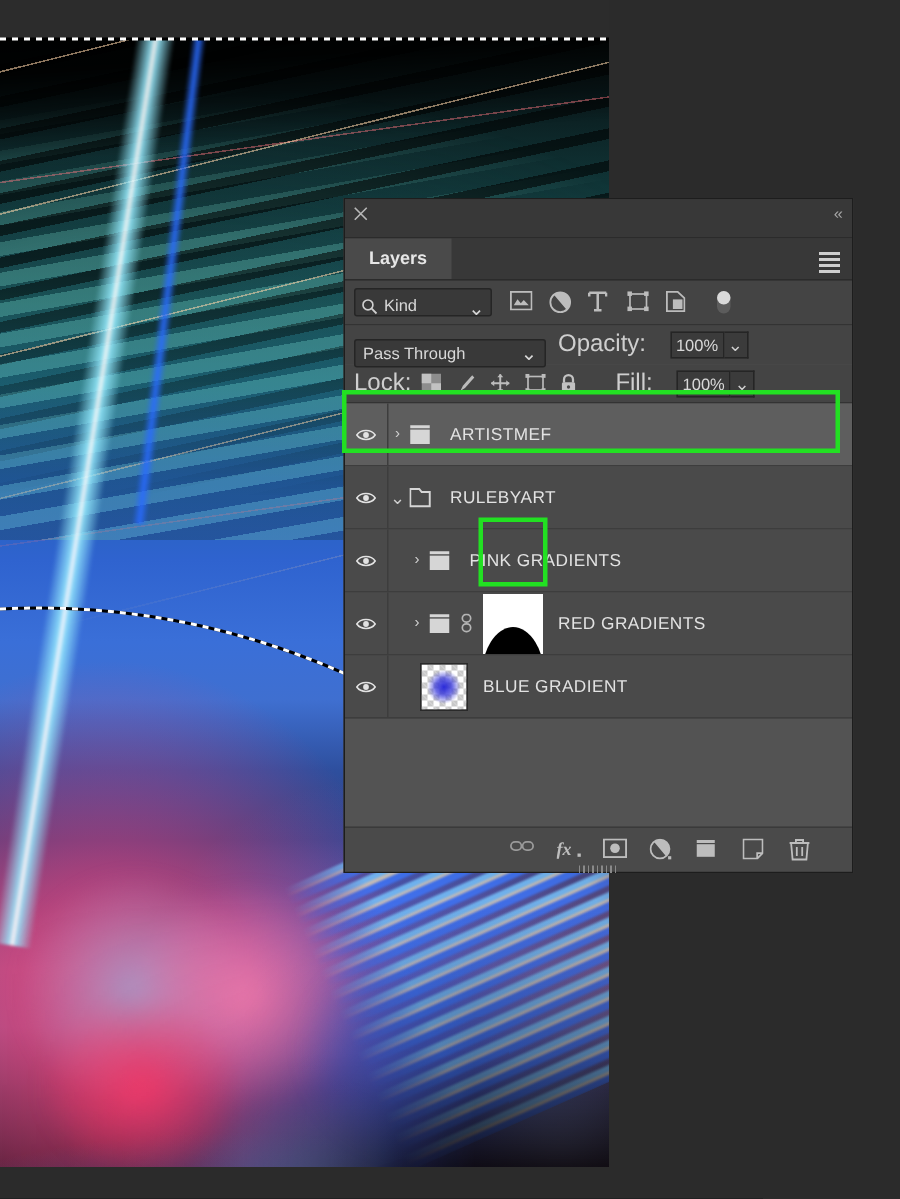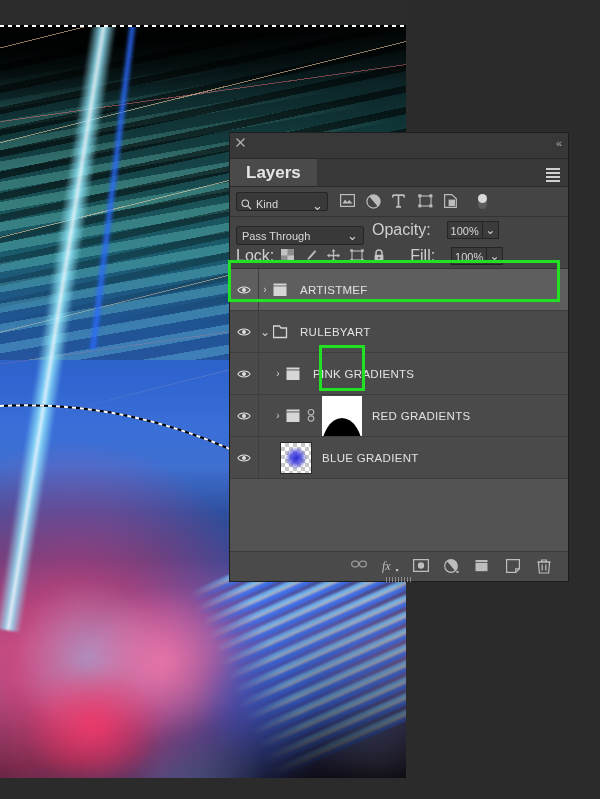--- a/index.html
+++ b/index.html
@@ -125,21 +125,21 @@
   #layers-panel{position:absolute;left:229px;top:132px;width:340px;height:450px;
       background:#535353;border:1px solid #1d1d1d;box-sizing:border-box;
       color:#d6d6d6;font-size:11px;}
   .panel-titlebar{height:25px;background:#383838;position:relative;border-bottom:1px solid #2b2b2b;}
   .panel-titlebar .xbtn{position:absolute;left:6px;top:5px;width:13px;height:13px;color:#b5b5b5;
       font-size:12px;line-height:13px;text-align:center;}
   .panel-titlebar .collapse{position:absolute;right:7px;top:4px;color:#a7a7a7;font-size:11px;letter-spacing:-1px;}
 
   .tabrow{height:27px;background:#383838;position:relative;border-bottom:1px solid #2b2b2b;}
   .tab{position:absolute;left:0;top:0;height:27px;padding:0 16px;line-height:27px;
-      background:#4a4a4a;color:#e6e6e6;font-size:17px;font-weight:bold;box-sizing:border-box;}
+      background:#4a4a4a;color:#e6e6e6;font-size:12px;font-weight:bold;box-sizing:border-box;}
   .hamburger{position:absolute;right:8px;top:9px;width:14px;height:10px;}
   .hamburger i{display:block;height:2px;background:#cfcfcf;margin-bottom:2px;}
 
   .filterrow{height:30px;background:#444;display:flex;align-items:center;padding:0 6px;box-sizing:border-box;
      border-bottom:1px solid #333;}
   .kindsel{width:92px;height:19px;background:#393939;border:1px solid #252525;border-radius:2px;
      display:flex;align-items:flex-end;box-sizing:border-box;padding:0 4px;color:#d8d8d8;font-size:11px;}
   .kindsel .lbl{margin-left:4px;flex:1;}
   .ficons{display:flex;align-items:center;gap:11px;margin-left:12px;}
   .ficon{width:15px;height:15px;opacity:.85;}
@@ -191,21 +191,21 @@
   .thumb.blackthumb{background:#000;}
   .maskthumb{width:40px;height:40px;background:#fff;position:relative;overflow:hidden;box-sizing:border-box;}
   .maskthumb .dome{position:absolute;left:50%;bottom:-16px;transform:translateX(-50%);
       width:42px;height:34px;border-radius:50% 50% 0 0 / 100% 100% 0 0;background:#000;}
 
   
   .hl{position:absolute;border:3px solid #22e022;box-sizing:border-box;pointer-events:none;}
 
   .panel-footer{position:absolute;left:0;bottom:0;width:100%;height:30px;background:#4a4a4a;
       border-top:1px solid #3a3a3a;display:flex;align-items:center;justify-content:flex-end;
-      padding-right:16px;gap:16px;box-sizing:border-box;}
+      padding-right:27px;gap:16px;box-sizing:border-box;font-weight:bold;}
   .ficon-f{width:15px;height:15px;opacity:.85;}
   .grip{position:absolute;left:50%;bottom:-1px;transform:translateX(-50%);width:26px;height:5px;
       background:repeating-linear-gradient(90deg,#8a8a8a 0 1px,transparent 1px 3px);}
   svg{display:block;}
 </style>
 </head>
 <body>
 
 <div id="canvas-area">
   <div class="art base"></div>

